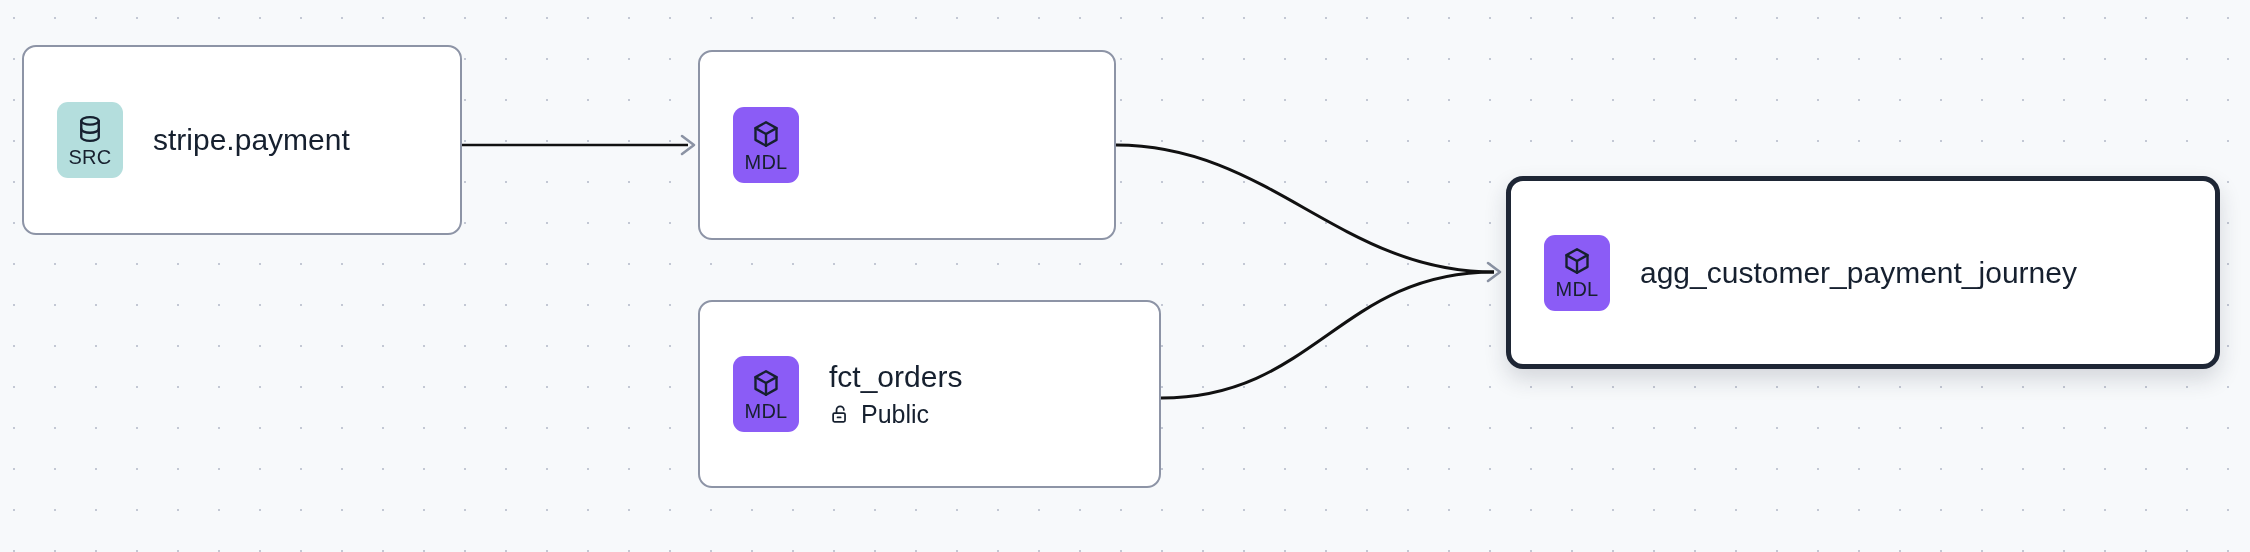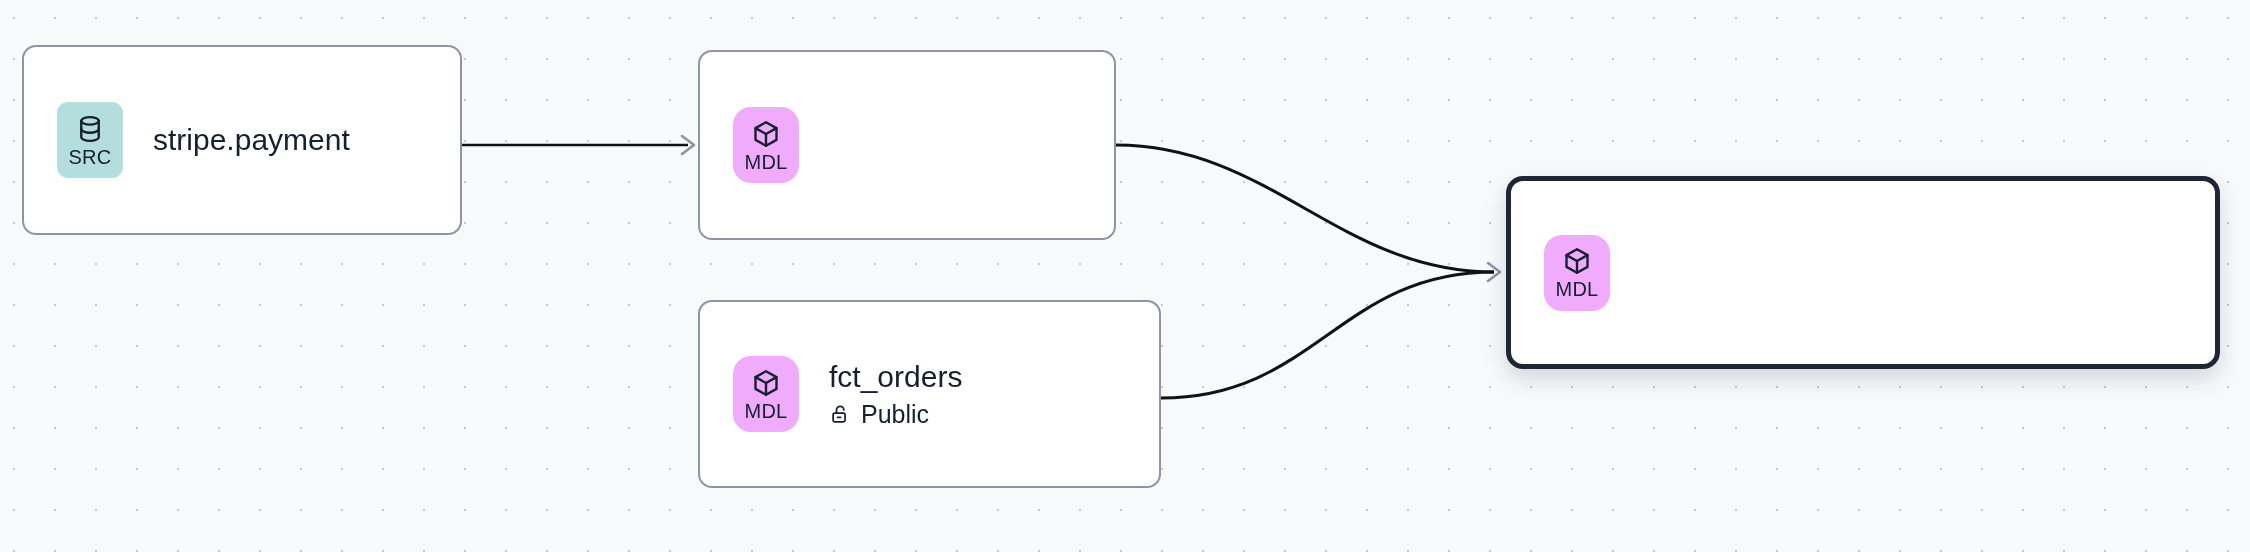--- a/index.html
+++ b/index.html
@@ -51,21 +51,21 @@
     width: 66px;
     height: 76px;
     border-radius: 11px;
     display: flex;
     flex-direction: column;
     align-items: center;
     justify-content: center;
     gap: 1px;
   }
   .badge.src { background: #b4dedd; }
-  .badge.mdl { background: #f0abfc; border-radius: 18px; }
+  .badge.mdl { background: #8b5cf6; }
   .badge svg {
     display: block;
     width: 30px;
     height: 30px;
   }
   .badge-label {
     font-size: 20px;
     line-height: 20px;
     color: #17202e;
     letter-spacing: 0.2px;
@@ -187,15 +187,18 @@
     <div class="badge mdl">
       <span>
         <svg viewBox="0 0 24 24" fill="none" stroke="#16202f" stroke-width="1.9" stroke-linecap="round" stroke-linejoin="round">
           <path d="M12 2.6 L20.4 7.3 L20.4 16.7 L12 21.4 L3.6 16.7 L3.6 7.3 Z"></path>
           <path d="M3.6 7.3 L12 12 L20.4 7.3"></path>
           <path d="M12 12 L12 21.4"></path>
         </svg>
       </span>
       <span class="badge-label">MDL</span>
     </div>
+    <div class="node-text">
+      <div class="node-title">agg_customer_payment_journey</div>
+    </div>
   </div>
 
 </div>
 
 </body></html>

